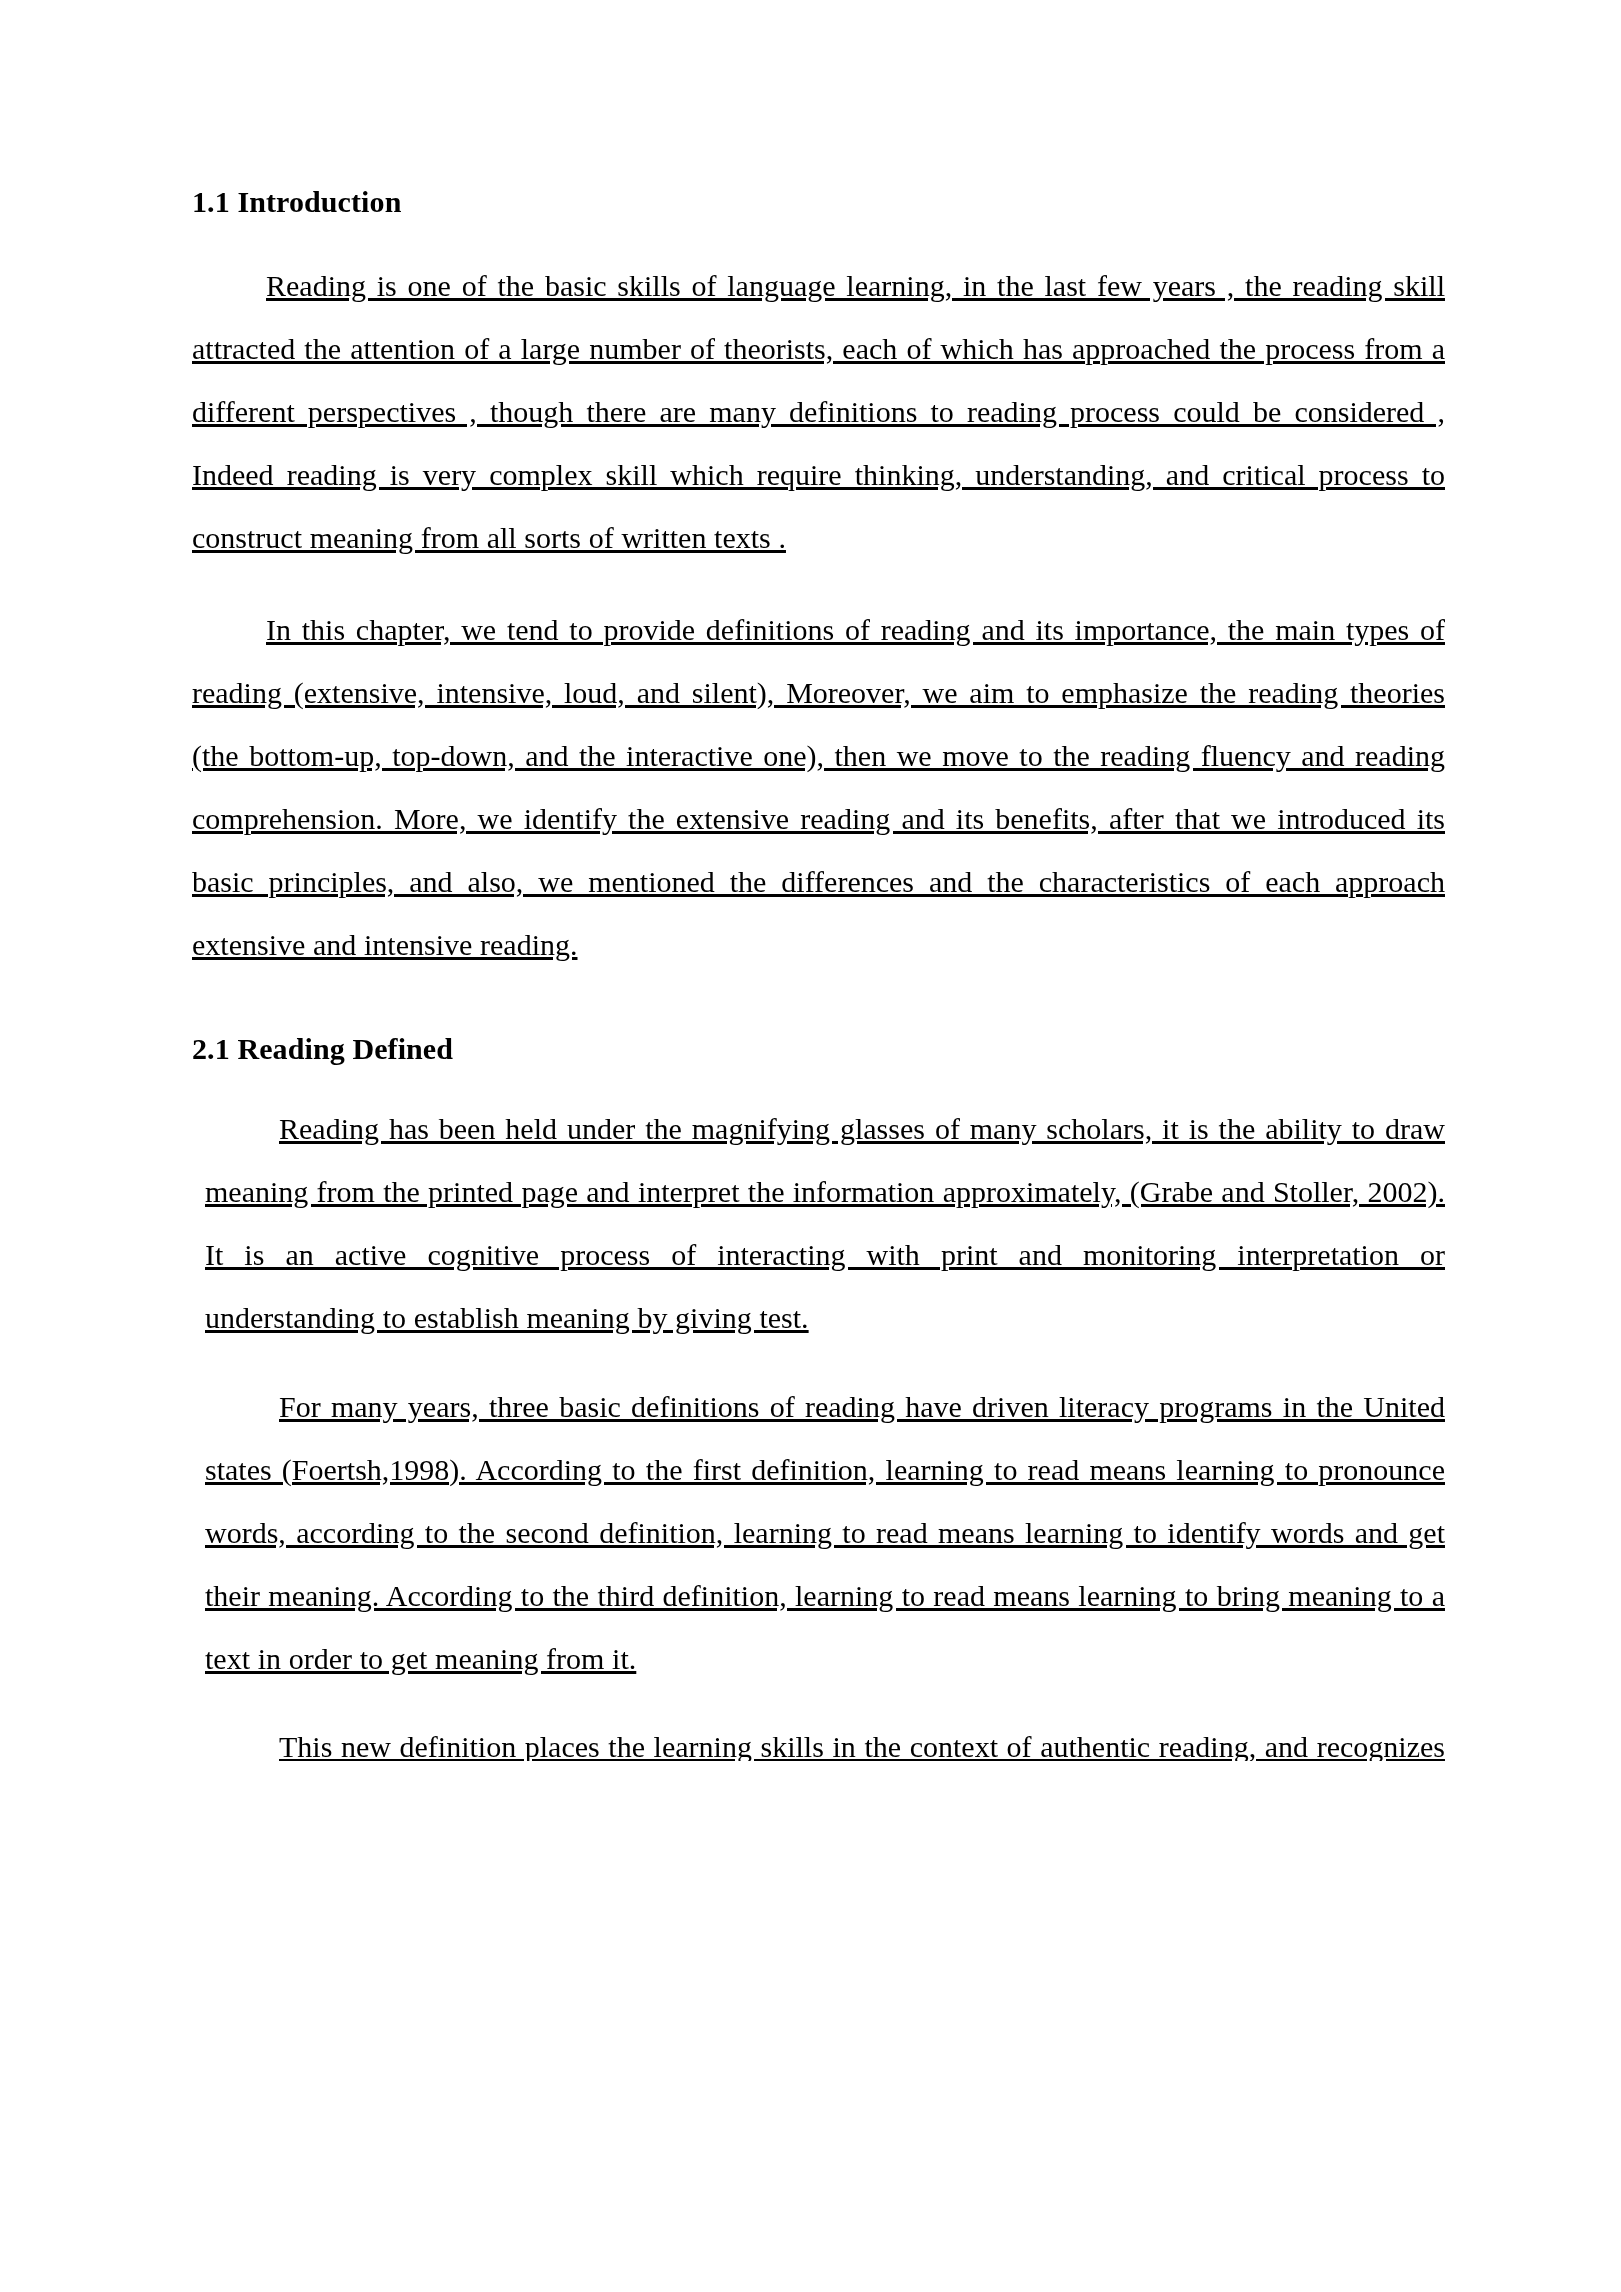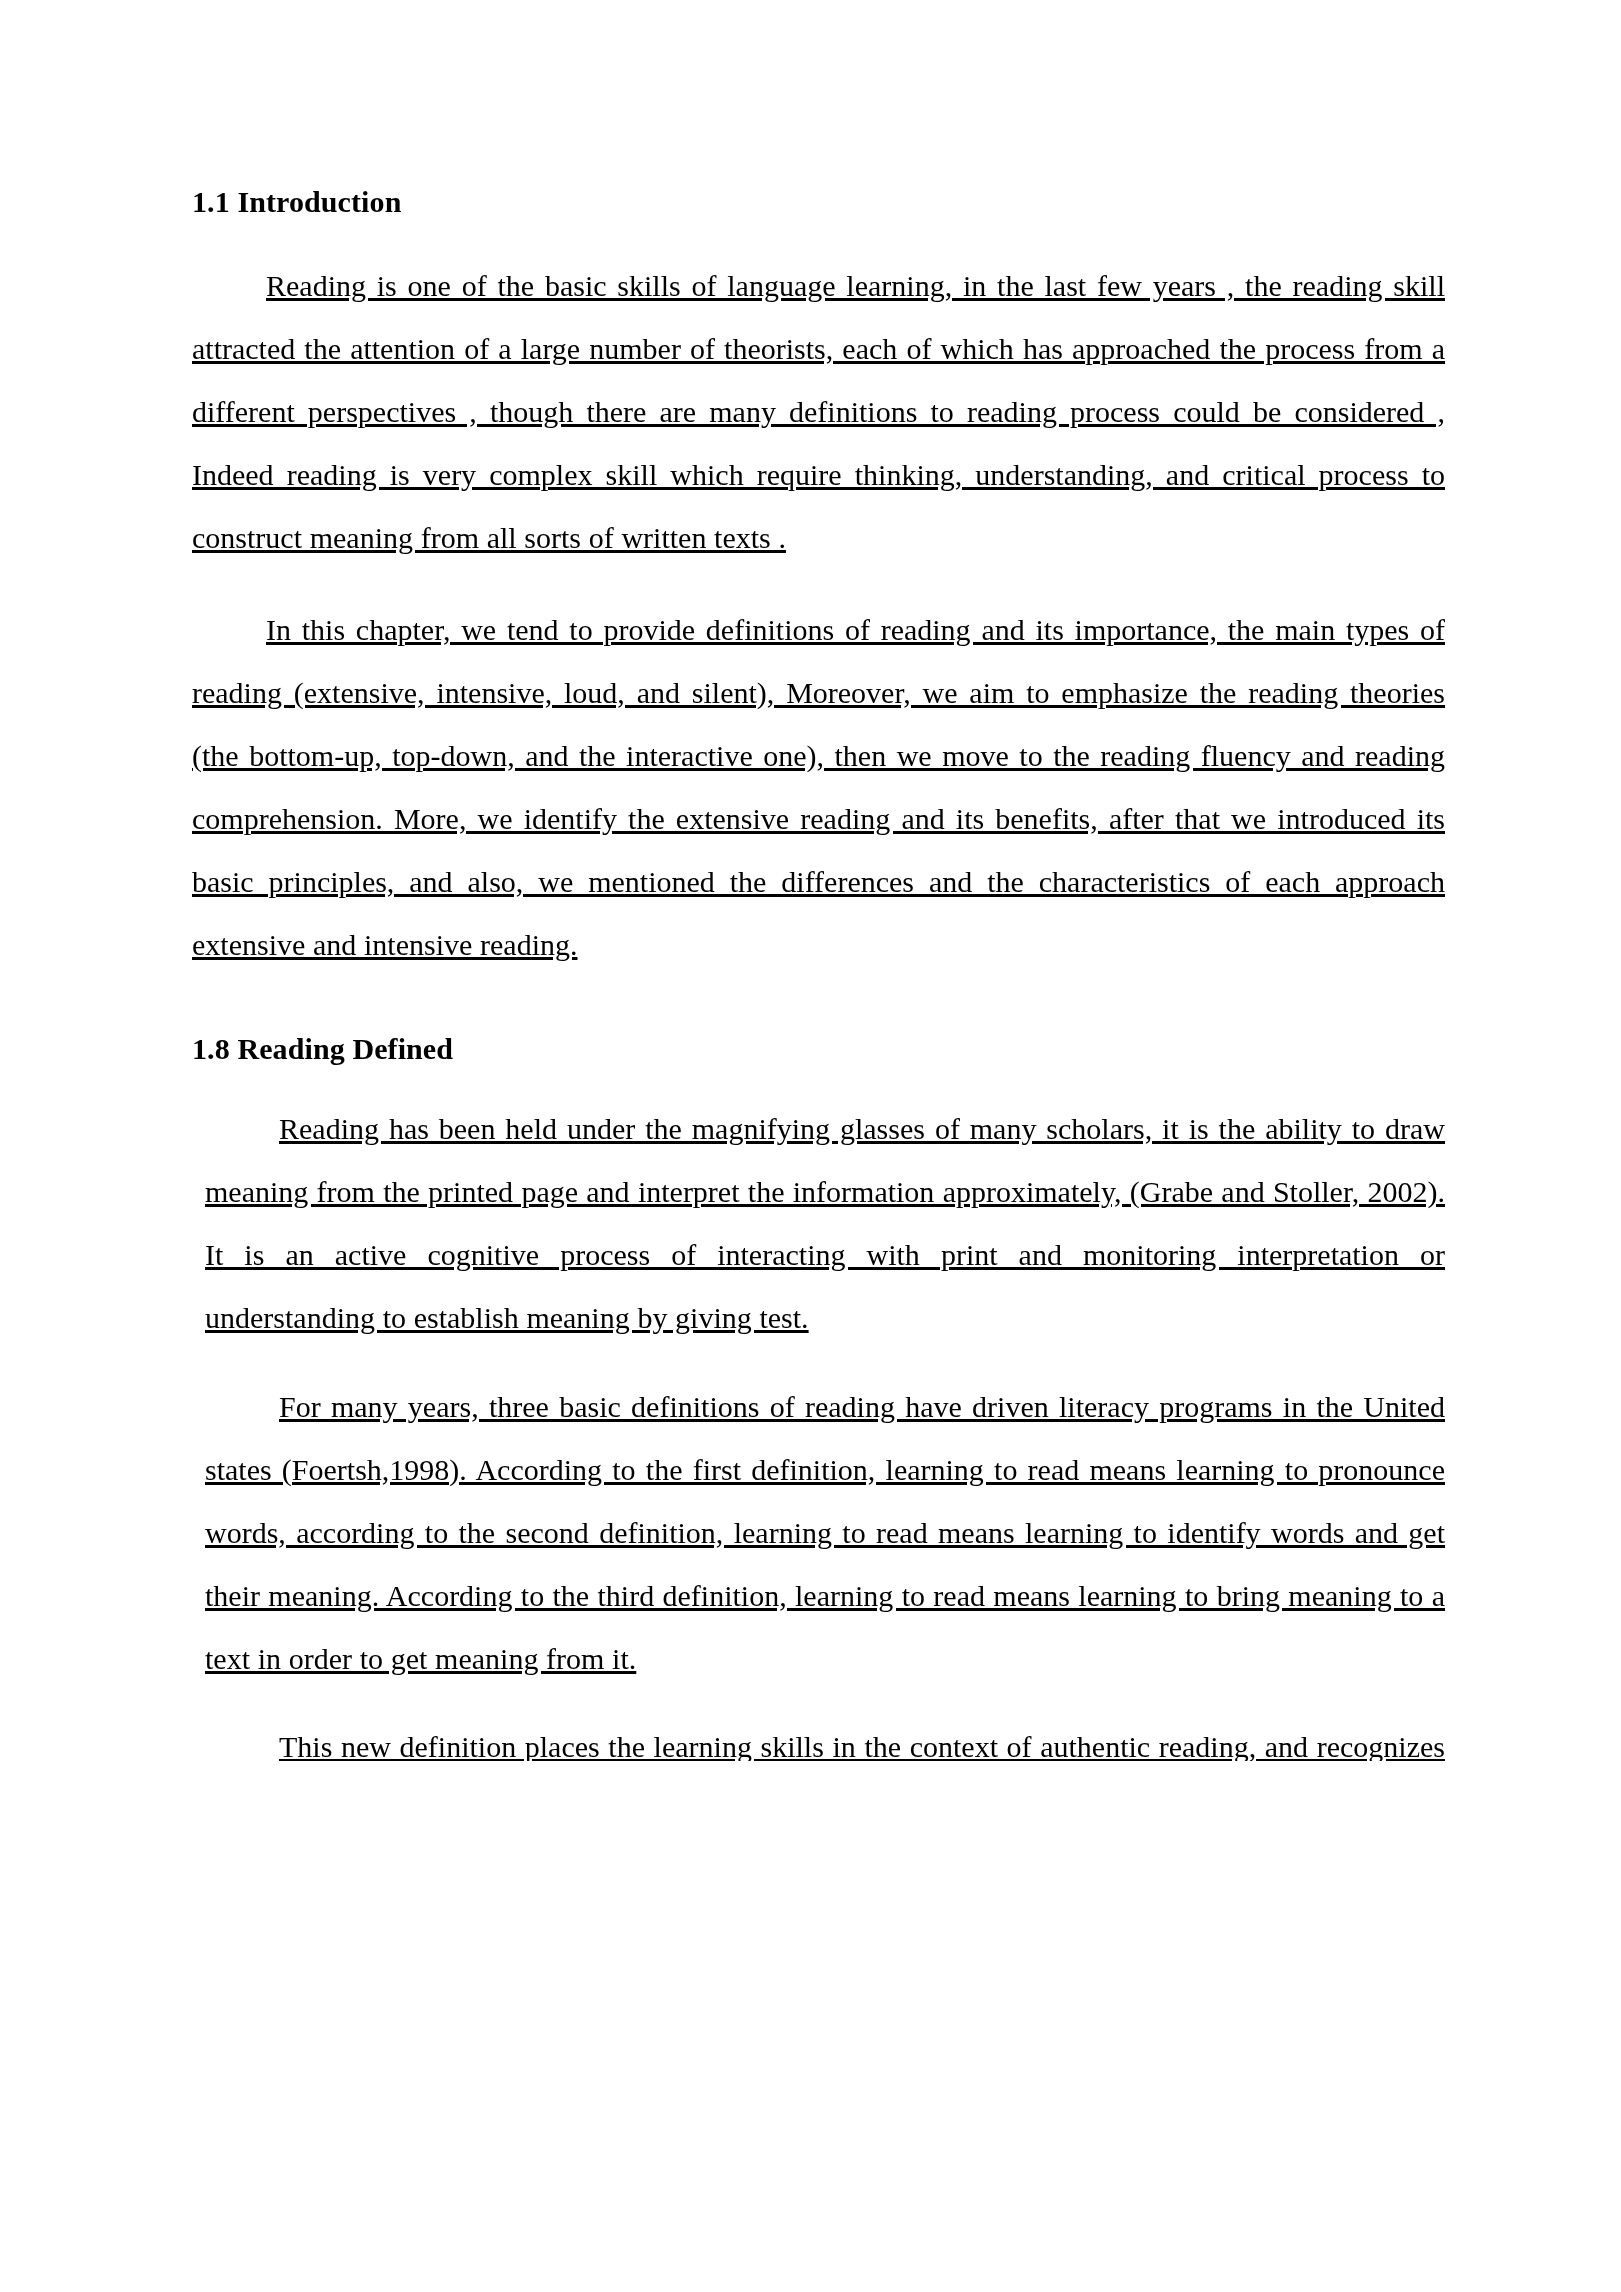--- a/index.html
+++ b/index.html
@@ -107,21 +107,21 @@
 <div class="page">
 
   <div class="content">
 
     <h2 class="heading">1.1 Introduction</h2>
 
     <p class="para">Reading is one of the basic skills of language learning, in the last few years , the reading skill attracted the attention of a large number of theorists, each of which has approached the process from a different perspectives , though there are many definitions to reading process could be considered , Indeed reading is very complex skill which require thinking, understanding, and critical process to construct meaning from all sorts of written texts .</p>
 
     <p class="para">In this chapter, we tend to provide definitions of reading and its importance, the main types of reading (extensive, intensive, loud, and silent), Moreover, we aim to emphasize the reading theories (the bottom-up, top-down, and the interactive one), then we move to the reading fluency and reading comprehension. More, we identify the extensive reading and its benefits, after that we introduced its basic principles, and also, we mentioned the differences and the characteristics of each approach extensive and intensive reading.</p>
 
-    <h2 class="heading second">1.8 Reading Defined</h2>
+    <h2 class="heading second">2.1 Reading Defined</h2>
 
     <p class="para tight">Reading has been held under the magnifying glasses of many scholars, it is the ability to draw meaning from the printed page and interpret the information approximately, (Grabe and Stoller, 2002). It is an active cognitive process of interacting with print and monitoring interpretation or understanding to establish meaning by giving test.</p>
 
     <p class="para tight">For many years, three basic definitions of reading have driven literacy programs in the United states (Foertsh,1998). According to the first definition, learning to read means learning to pronounce words, according to the second definition, learning to read means learning to identify words and get their meaning. According to the third definition, learning to read means learning to bring meaning to a text in order to get meaning from it.</p>
 
     <p class="para tight">This new definition places the learning skills in the context of authentic reading, and recognizes the importance of skill instruction as one place of the reading process.</p>
 
   </div>
 
   <div class="page-number">7</div>

